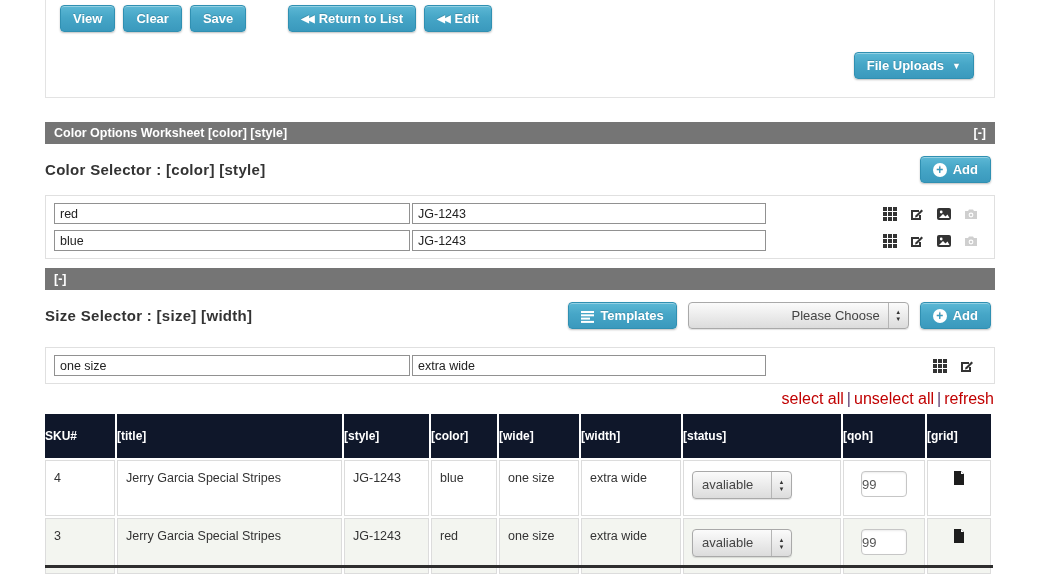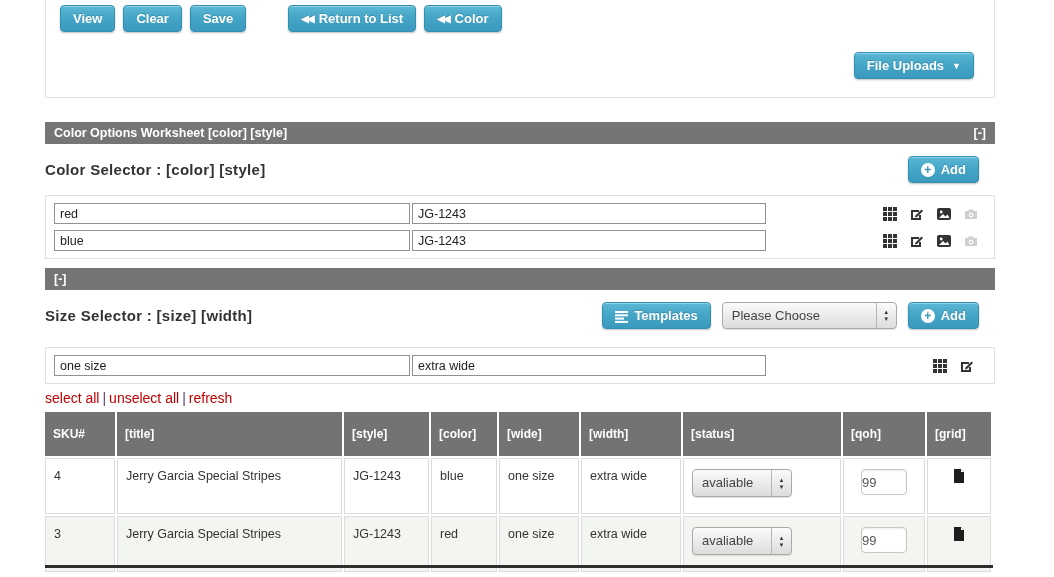--- a/index.html
+++ b/index.html
@@ -38,21 +38,21 @@
   
   .section-bar {
     height:22px; background:#757575; color:#fff;
     font-size:12.5px; font-weight:bold; line-height:22px;
     padding:0 9px; display:flex; justify-content:space-between;
   }
   .collapse-toggle { cursor:pointer; font-weight:bold; }
 
   .selector-row {
     display:flex; justify-content:space-between; align-items:center;
-    margin:12px 16px 12px 0;
+    margin:12px 4px 12px 0;
   }
   .selector-heading { font-size:15px; font-weight:bold; color:#333; letter-spacing:.3px; }
   .selector-actions { display:flex; gap:11px; align-items:center;border-radius:7px; }
 
   
   .group-box { border:1px solid #e0e0e0; padding:4px 8px; }
   .input-row { display:flex; align-items:center; padding:3px 0; }
   .text-input {
     height:21px; border:1px solid #919191; background:#fff;
     font-family:"Liberation Sans",sans-serif; font-size:12.5px; color:#222;
@@ -69,33 +69,33 @@
     display:inline-flex; align-items:stretch; cursor:pointer;
     background:linear-gradient(to bottom,#fbfbfb,#dcdcdc);
     border:1px solid #a9a9a9; border-radius:4px; overflow:hidden; height:27px;
     box-shadow:0 1px 1px rgba(0,0,0,.12);
   }
   .mac-select .label { flex:1; font-size:13px; color:#444; padding:5px 8px 0 9px; white-space:nowrap; overflow:hidden; }
   .mac-select .arrows {
     width:20px; border-left:1px solid #b5b5b5; display:flex; flex-direction:column;
     align-items:center; justify-content:center; font-size:6px; color:#333; line-height:6px; gap:1px;
   }
-  .choose-select { width:175px; }
+  .choose-select { width:221px;text-align:right; }
   .status-select { width:100px; height:28px; }
 
   
-  .red-links { font-size:14px; margin:6px 1px 4px 0; color:#5a3b6e; }
+  .red-links { text-align:right; font-size:16px; margin:6px 1px 4px 0; color:#5a3b6e; }
   .red-links a { color:#c00000; text-decoration:none; cursor:pointer; }
   .red-links .sep { margin:0 3px; color:#5a3b6e; }
 
   
   table.sku-table { border-collapse:separate; border-spacing:2px; width:950px; margin-left:-2px; }
   table.sku-table th {
-    background:#737373; color:#fff; font-size:12px; font-weight:bold;
-    text-align:left; padding:8px 8px; height:44px;
+    background:#0f172a; color:#fff; font-size:12px; font-weight:bold;
+    text-align:left; padding:8px 0; height:44px;
   }
   table.sku-table td {
     border:1px solid #dcdcdc; font-size:12.5px; color:#333;
     vertical-align:top; padding:10px 8px; height:56px; background:#fff;
   }
   tr.alt td { background:#f3f5f0; }
   .qoh-input {
     width:46px; height:26px; border:1px solid #c6c6c6; border-radius:4px;
     text-align:left; font-size:13px; color:#555;
     font-family:"Liberation Sans",sans-serif;
@@ -122,21 +122,21 @@
       <button class="btn">
           <span>Save</span>
         </button>
       <span class="spacer"></span>
       <button class="btn">
         <span class="dbl-arrow">◀◀</span>
         <span>Return to List</span>
       </button>
       <button class="btn">
         <span class="dbl-arrow">◀◀</span>
-        <span>Color</span>
+        <span>Edit</span>
       </button>
     </div>
     <div class="row2">
       <button class="btn">
         <span>File Uploads</span>
         <span class="caret">▼</span>
       </button>
     </div>
   </div>
 

